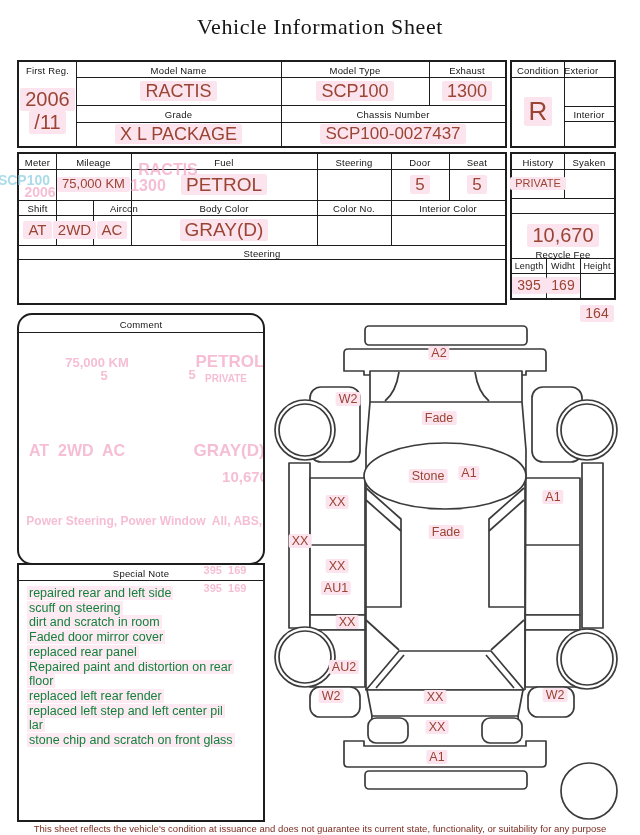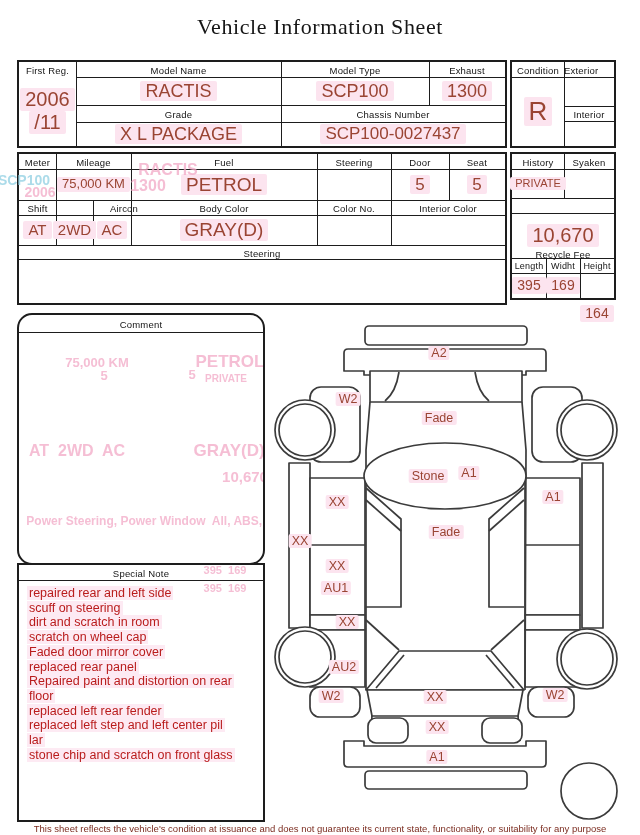--- a/index.html
+++ b/index.html
@@ -11,21 +11,21 @@
   .box{position:absolute;border:2px solid #1d1d1d;box-sizing:content-box;background:#fff;}
   .vl{position:absolute;width:1px;background:#1d1d1d;}
   .hl{position:absolute;height:1px;background:#1d1d1d;}
   .hdr{position:absolute;font-size:9.5px;color:#141414;text-align:center;
        letter-spacing:.2px;line-height:13px;}
   .val{position:absolute;display:flex;align-items:center;justify-content:center;
        color:#9a4433;text-align:center;}
   .val>span{background:#fce4ef;padding:0 5px;border-radius:2px;white-space:pre;line-height:1.15;}
   .equip{position:absolute;color:#9a4433;font-size:12.5px;white-space:pre;}
   .equip>span{background:#fdeaf3;padding:0 2px;}
-  .note-line{font-size:12.5px;line-height:14.7px;color:#b91c1c;}
+  .note-line{font-size:12.5px;line-height:14.7px;color:#15803d;}
   .note-line>span{background:#fdeaf3;padding:0 2px;}
   .dlabel{position:absolute;transform:translate(-50%,-50%);font-size:12.5px;
           color:#9a4433;background:#fce4ef;padding:0 3px;white-space:pre;border-radius:2px;}
   .ghost{position:absolute;transform:translate(-50%,-50%);white-space:pre;
          font-weight:bold;pointer-events:none;}
   .ghost.pink{color:#f2a9c6;opacity:.75;}
   .ghost.blue{color:#8fcfe2;opacity:.75;}
   .disclaimer{position:absolute;left:0;top:823px;width:640px;text-align:center;
               font-size:9.5px;color:#7c2d21;}
   svg{position:absolute;left:0;top:0;}
@@ -184,21 +184,20 @@
       </div>
   </div>
 
   <div class="box" style="left:17px;top:563px;width:244px;height:255px;overflow:hidden;">
     <div class="hdr" style="left:0;top:2px;width:244px;">Special Note</div>
     <div class="hl" style="left:0;top:15px;width:244px;"></div>
     <div id="note-lines" style="position:absolute;left:8px;top:21px;width:232px;">
         <div class="note-line"><span>repaired rear and left side</span></div>
         <div class="note-line"><span>scuff on steering</span></div>
         <div class="note-line"><span>dirt and scratch in room</span></div>
-        <div class="note-line"><span>scratch on wheel cap</span></div>
         <div class="note-line"><span>Faded door mirror cover</span></div>
         <div class="note-line"><span>replaced rear panel</span></div>
         <div class="note-line"><span>Repaired paint and distortion on rear</span></div>
         <div class="note-line"><span>floor</span></div>
         <div class="note-line"><span>replaced left rear fender</span></div>
         <div class="note-line"><span>replaced left step and left center pil</span></div>
         <div class="note-line"><span>lar</span></div>
         <div class="note-line"><span>stone chip and scratch on front glass</span></div>
       </div>
   </div>

